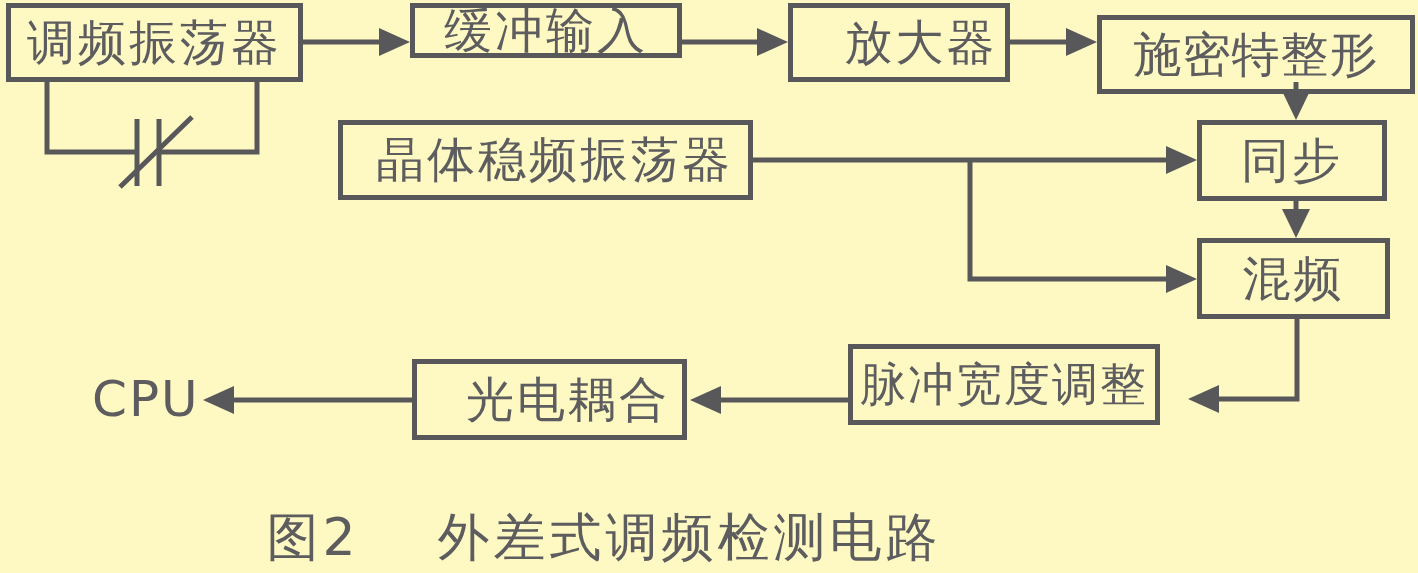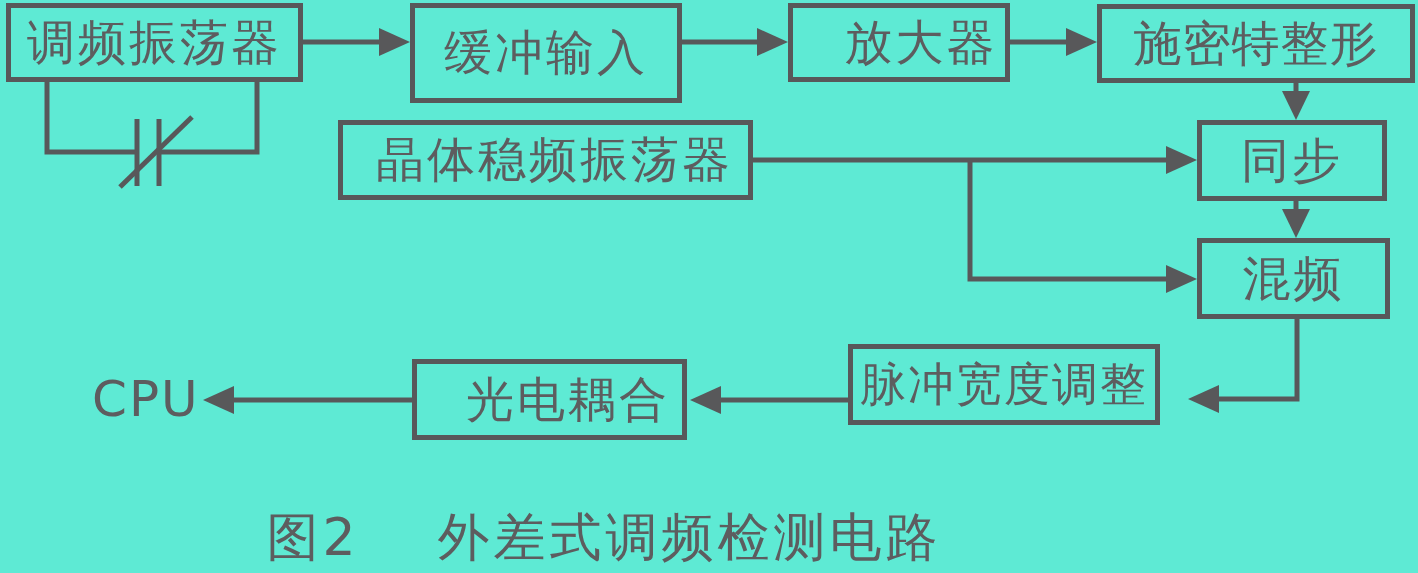--- a/index.html
+++ b/index.html
@@ -1,37 +1,37 @@
 <!DOCTYPE html>
 <html><head>
 <meta charset="utf-8">
 <style>
   html,body{margin:0;padding:0;background:#000;}
   .stage{
     position:relative;
     width:1418px;height:573px;
-    background:#5eead4;
+    background:#fef9c3;
     font-family:"DejaVu Sans","Liberation Sans",sans-serif;
     overflow:hidden;
   }
   .connector-layer{position:absolute;left:0;top:0;width:1418px;height:573px;}
   .box{
     position:absolute;
     border:5px solid #58585a;
     box-sizing:border-box;
     display:flex;align-items:center;justify-content:center;
     color:#5d5d5f;
     font-size:48px;
     letter-spacing:3px;
     white-space:nowrap;
   }
   .b-fm       {left:6px;   top:3px;   width:297px; height:79px;}
-  .b-buffer   {left:410px; top:3px;   width:272px; height:100px;}
+  .b-buffer   {left:410px; top:3px;   width:272px; height:55px;}
   .b-amp      {left:788px; top:3px;   width:222px; height:79px;padding-left:44px;}
-  .b-schmitt  {left:1097px;top:4px;   width:318px; height:79px; letter-spacing:1px;}
+  .b-schmitt  {left:1097px;top:15px;   width:318px; height:79px; letter-spacing:1px;}
   .b-crystal  {left:338px; top:120px; width:415px; height:80px;padding-left:18px;}
   .b-sync     {left:1197px;top:120px; width:190px; height:81px;}
   .b-mixer    {left:1197px;top:238px; width:193px; height:81px;}
   .b-pulse    {left:848px; top:344px; width:312px; height:81px; font-size:46px;letter-spacing:2px;}
   .b-opto     {left:412px; top:359px; width:275px; height:81px;padding-left:37px;}
   .cpu-label{
     position:absolute;left:92px;top:370px;
     color:#5d5d5f;font-size:50px;letter-spacing:2px;
   }
   .caption{

